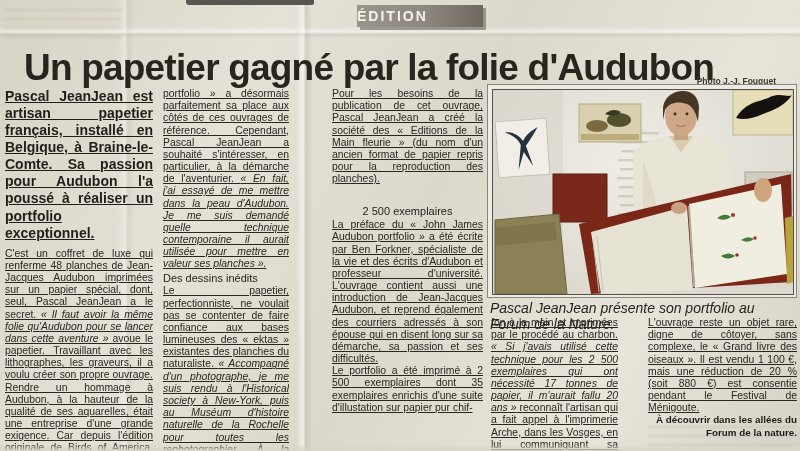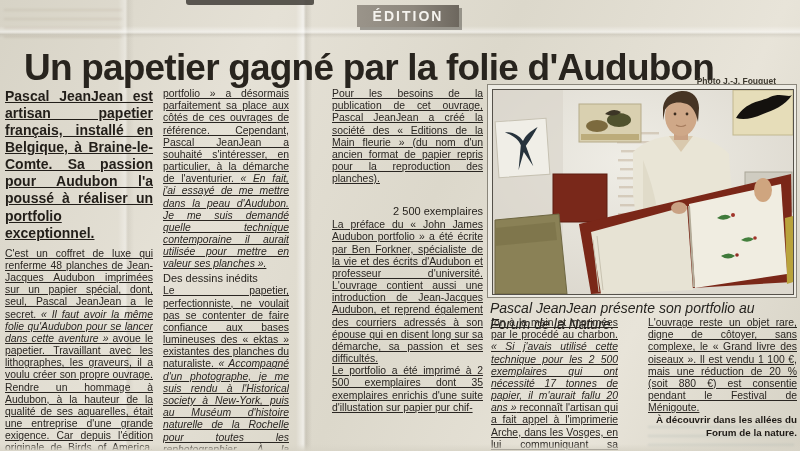--- a/index.html
+++ b/index.html
@@ -15,41 +15,41 @@
     background:repeating-linear-gradient(0deg,rgba(128,102,74,.22) 0 2px,transparent 2px 9px);}
   .ghost-br{position:absolute;left:648px;top:420px;width:146px;height:26px;opacity:.45;filter:blur(1px);
     background:repeating-linear-gradient(0deg,rgba(70,110,115,.25) 0 2px,transparent 2px 9px);}
   .crease-v{position:absolute;top:0;height:451px;width:16px;pointer-events:none;
     background:linear-gradient(90deg,transparent,rgba(255,255,255,.55) 45%,rgba(92,86,74,.14) 62%,transparent);}
   .crease-h{position:absolute;left:0;top:26px;width:800px;height:12px;pointer-events:none;
     background:linear-gradient(180deg,transparent,rgba(255,255,255,.5) 50%,rgba(92,86,74,.10) 70%,transparent);}
   .fade-bottom{position:absolute;left:0;bottom:0;width:800px;height:7px;pointer-events:none;
     background:linear-gradient(180deg,transparent,rgba(216,212,199,.95));}
   
-  .badge{position:absolute;left:357px;top:5px;width:102px;height:22px;
+  .badge{position:absolute;left:357px;top:5px;width:126px;height:22px;
     background:linear-gradient(90deg,#9a948a,#8d877d 55%,#6d675e);
     box-shadow:3px 3px 0 rgba(42,40,35,.40);
-    display:flex;align-items:center;justify-content:center;}
+    display:flex;align-items:center;}
   .badge span{color:#f5f3ee;font-weight:bold;font-size:14px;letter-spacing:2px;}
   .headline{position:absolute;left:8px;top:33px;width:790px;margin:16px;
     font-size:37px;font-weight:bold;letter-spacing:-0.8px;line-height:1;color:#28241e;}
   .credit{position:absolute;right:24px;top:76px;font-size:8.5px;font-weight:bold;color:#3d392f;}
   
   .col{position:absolute;top:88px;height:362px;overflow:hidden;text-align:justify;
     font-size:10.4px;line-height:1.17;color:#2a2622;}
   .col p{margin:0;text-decoration:underline;}
   .col1{left:5px;width:148px;}
   .col2{left:163px;width:126px;}
   .col3{left:332px;width:151px;}
   .col4{left:491px;top:317px;width:127px;height:133px;}
   .col5{left:648px;top:317px;width:149px;height:133px;}
   .lead{font-size:14px;font-weight:bold;line-height:1.22;color:#221e19;margin:0 0 6px 0 !important;}
   .it{font-style:italic;}
   .subhead{font-size:11px;font-weight:normal;margin:1px 0;color:#221e19;}
-  .subhead.center{text-align:right;margin-top:20px;}
+  .subhead.center{text-align:center;margin-top:20px;}
   .byline{text-align:right;font-weight:bold;font-size:11.5px;margin-top:2px;color:#1f1b17;}
   .tagline{text-align:right;font-weight:bold;font-size:9.8px;line-height:1.25;color:#1f1b17;}
   
   .photo-wrap{position:absolute;left:487px;top:84px;width:310px;height:214px;box-sizing:border-box;
     background:#edebe3;border:1px solid #8a867b;padding:4px;}
   .photo-wrap svg{display:block;border:1px solid #55514a;}
   .caption{position:absolute;left:490px;top:300px;width:307px;
     font-size:14px;font-weight:normal;font-style:italic;color:#262420;}
 </style>
 </head>

